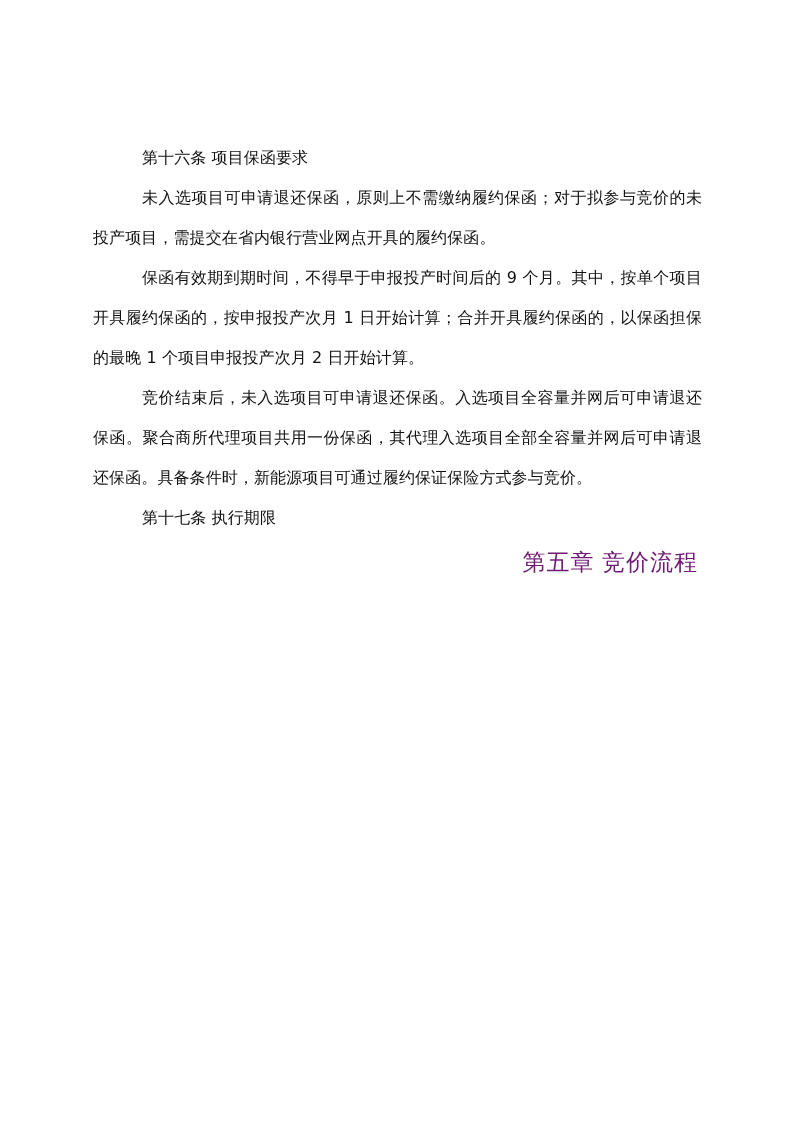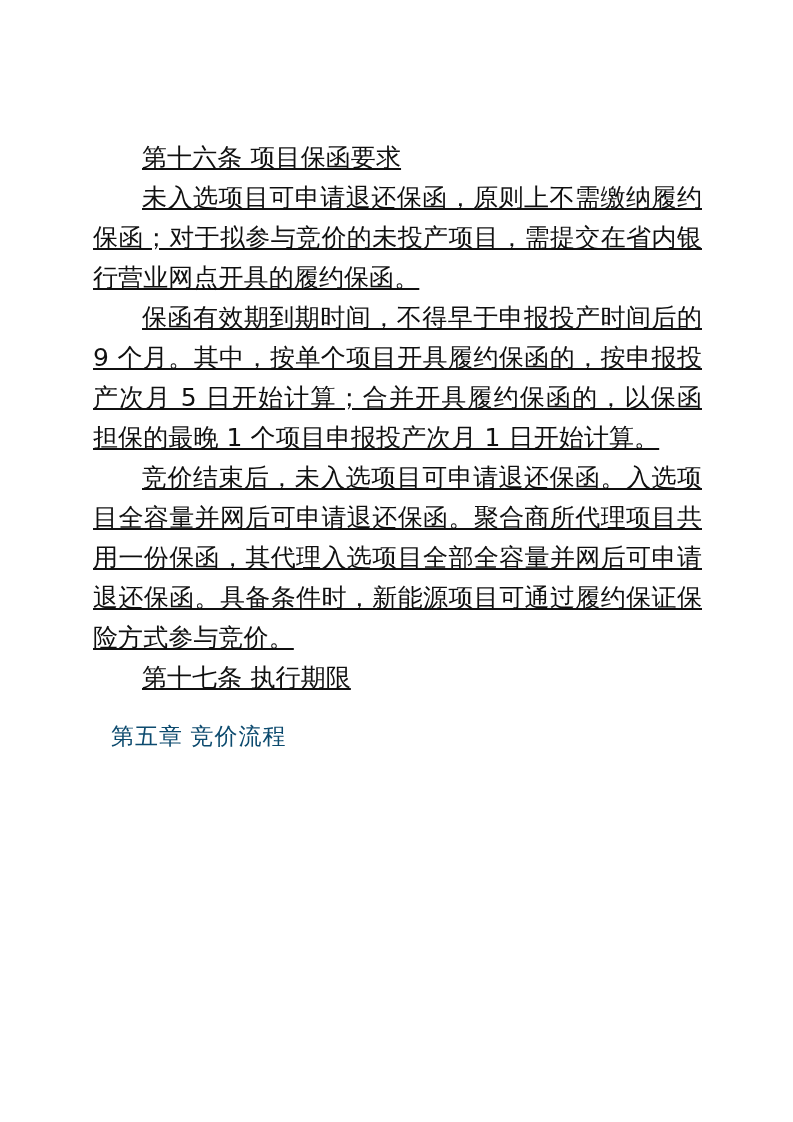--- a/index.html
+++ b/index.html
@@ -32,64 +32,63 @@
     left: 93px;
     top: 138px;
     width: 609px;
   }
 
   
   .para {
     margin: 0;
     padding: 0;
     color: #101010;
-    font-size: 25px;
+    font-size: 16px;
     line-height: 40px;
     text-align: justify;
     text-justify: inter-ideograph;
     text-indent: 49px;           
     letter-spacing: 0.1px;
     font-weight: 400;
-    text-decoration: underline;
     -webkit-font-smoothing: antialiased;
   }
 
   
   .para.article-heading {
     text-align: left;
     white-space: nowrap;
   }
 
   
   .chapter-heading {
-    margin: 18px;
+    margin: 4px;
     padding: 0;
-    text-align: left;
+    text-align: right;
     text-indent: 0;
-    color: #0c4a6e;
+    color: #701a75;
     font-size: 23px;
     line-height: 40px;
     font-family: "Liberation Sans", "DejaVu Sans", sans-serif;
     letter-spacing: 1px;
     font-weight: 400;
   }
 </style>
 </head>
 <body style="background: rgb(255, 255, 255);">
 
 <div class="page">
 
   <div class="text-column">
 
     <p class="para article-heading">第十六条  项目保函要求</p>
 
     <p class="para">未入选项目可申请退还保函，原则上不需缴纳履约保函；对于拟参与竞价的未投产项目，需提交在省内银行营业网点开具的履约保函。</p>
 
 
-    <p class="para">保函有效期到期时间，不得早于申报投产时间后的 9 个月。其中，按单个项目开具履约保函的，按申报投产次月 5 日开始计算；合并开具履约保函的，以保函担保的最晚 1 个项目申报投产次月 1 日开始计算。</p>
+    <p class="para">保函有效期到期时间，不得早于申报投产时间后的 9 个月。其中，按单个项目开具履约保函的，按申报投产次月 1 日开始计算；合并开具履约保函的，以保函担保的最晚 1 个项目申报投产次月 2 日开始计算。</p>
 
     <p class="para">竞价结束后，未入选项目可申请退还保函。入选项目全容量并网后可申请退还保函。聚合商所代理项目共用一份保函，其代理入选项目全部全容量并网后可申请退还保函。具备条件时，新能源项目可通过履约保证保险方式参与竞价。</p>
 
     <p class="para article-heading">第十七条  执行期限</p>
 
 
     <p class="chapter-heading">第五章  竞价流程</p>
 
   </div>
 

